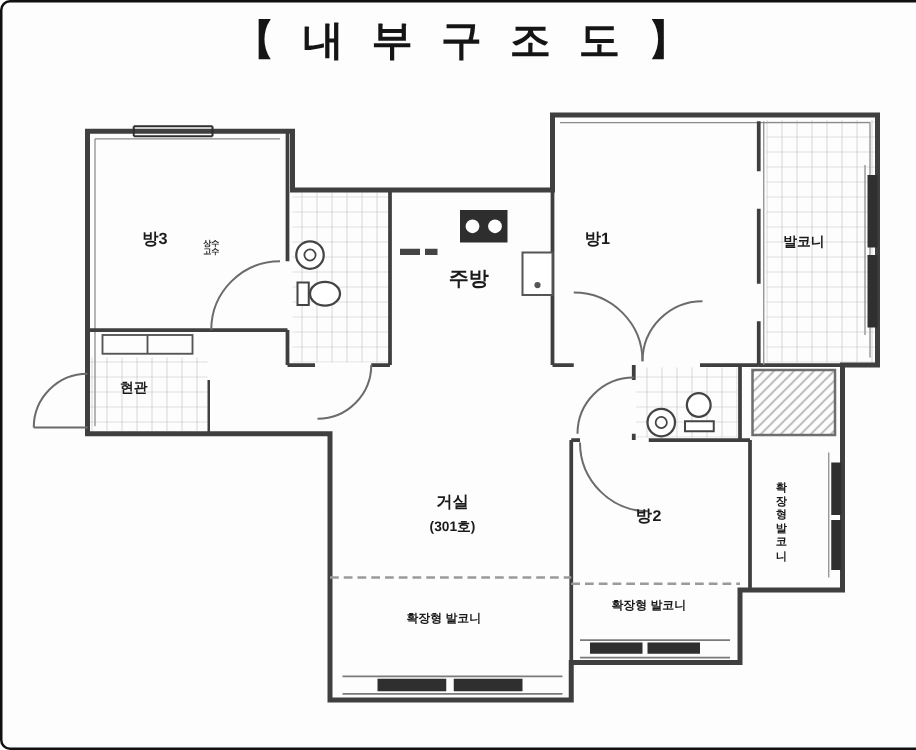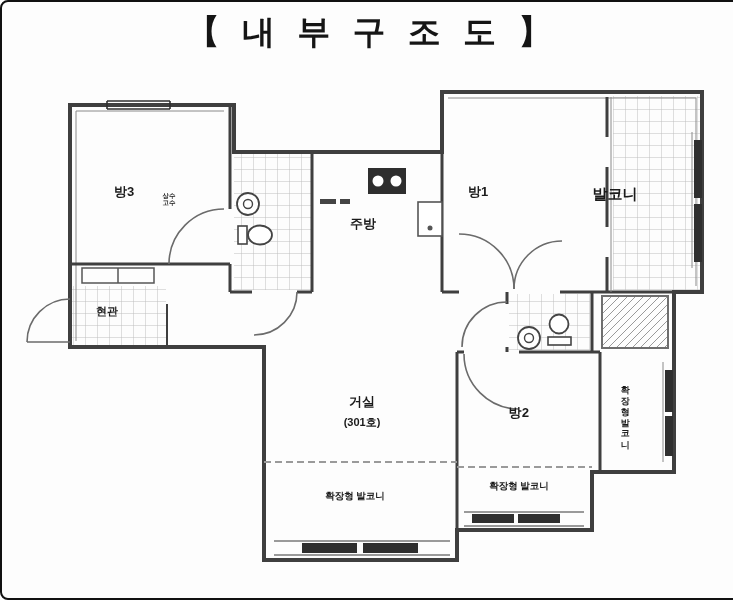--- a/index.html
+++ b/index.html
@@ -17,23 +17,23 @@
   }
   .plan{position:absolute;left:0;top:0;width:729px;height:436px;}
   .plan svg{position:absolute;left:0;top:0;}
   .lb{
     position:absolute;transform:translate(-50%,-50%);
     font-weight:700;color:#1b1b1b;white-space:nowrap;line-height:1.15;
   }
   .lb-room3{left:122px;top:190px;font-size:13px;}
   .lb-note{left:167px;top:197px;font-size:6.5px;font-weight:600;text-align:center;}
   .lb-note span{display:block;}
-  .lb-kitchen{left:361px;top:222px;font-size:13px;}
+  .lb-kitchen{left:373px;top:222px;font-size:16px;}
   .lb-room1{left:476px;top:190px;font-size:13px;}
-  .lb-balcony{left:613px;top:192px;font-size:15px;}
+  .lb-balcony{left:641px;top:192px;font-size:11px;}
   .lb-entrance{left:105px;top:309px;font-size:11px;text-align:center;}
   .lb-living{left:360px;top:400px;font-size:13px;}
   .lb-living-unit{left:360px;top:420px;font-size:11px;font-weight:600;}
   .lb-room2{left:517px;top:412px;font-size:13px;font-family:Liberation Mono, monospace;}
   .lb-balcony-vert{
     left:623px;top:410px;font-size:9px;font-weight:700;
     writing-mode:vertical-rl;text-orientation:upright;letter-spacing:2px;
   }
   .lb-ext-left{left:353px;top:494px;font-size:9.5px;}
   .lb-ext-center{left:517px;top:484px;font-size:9.5px;}

